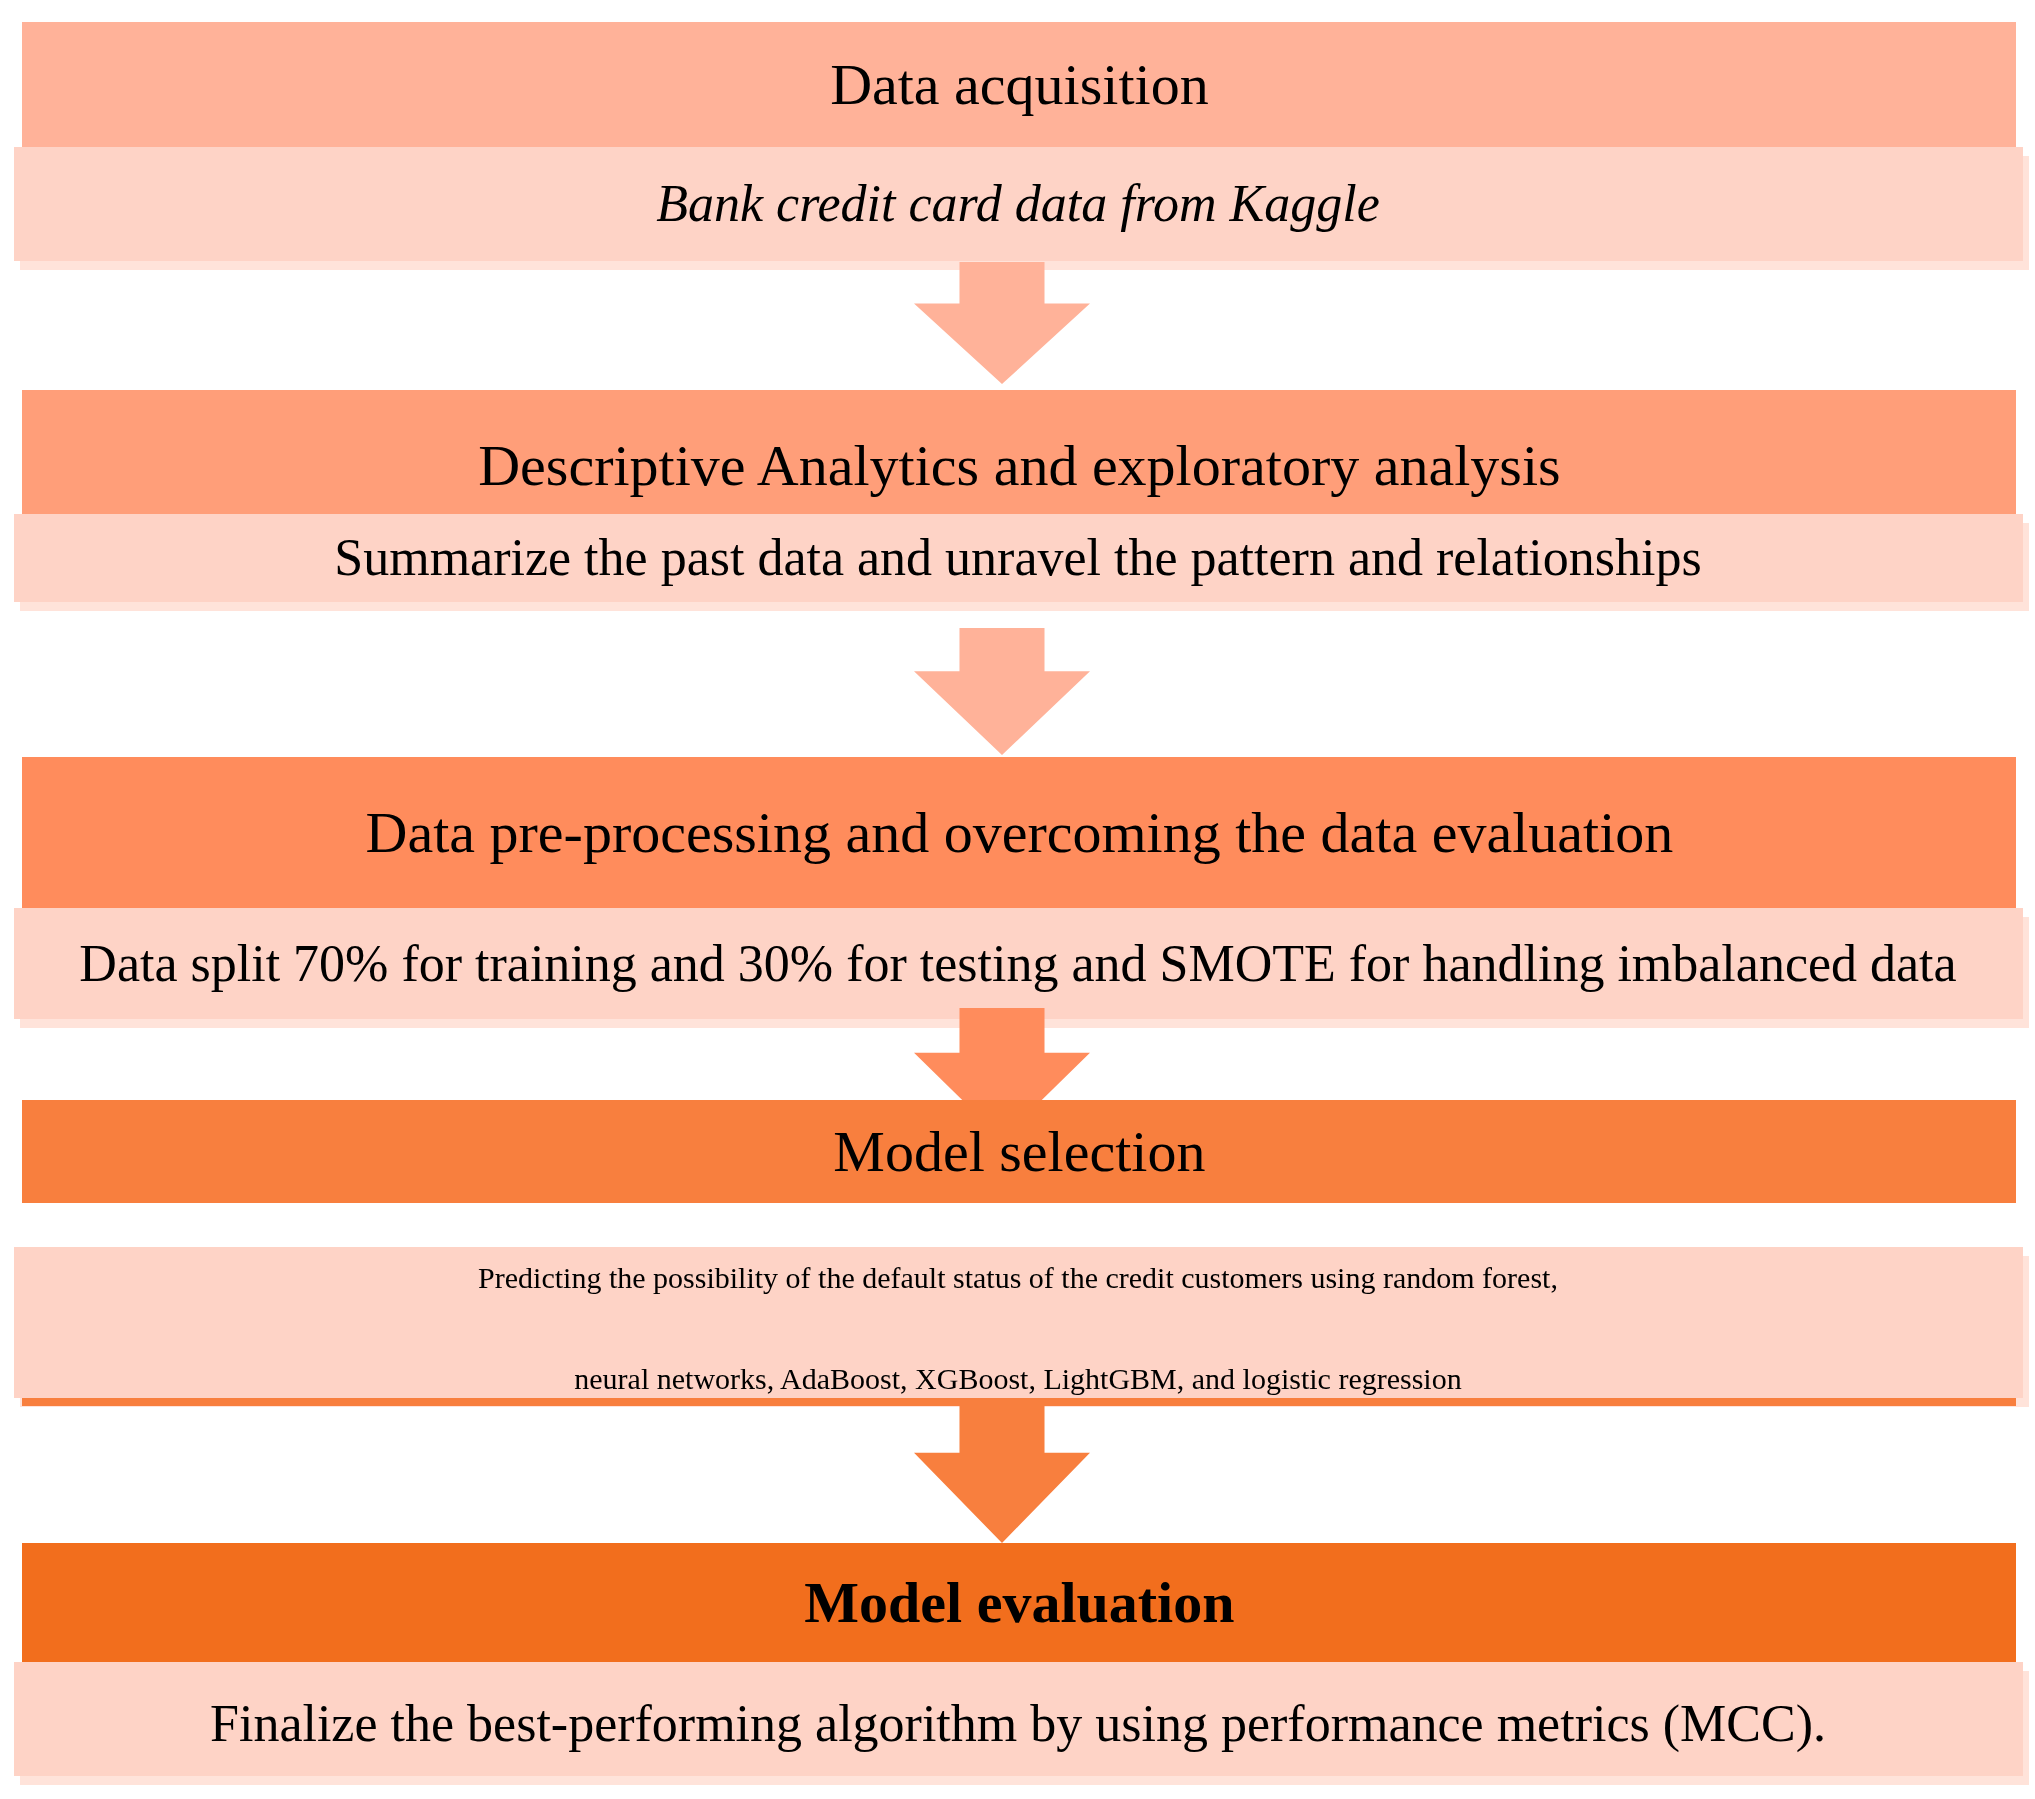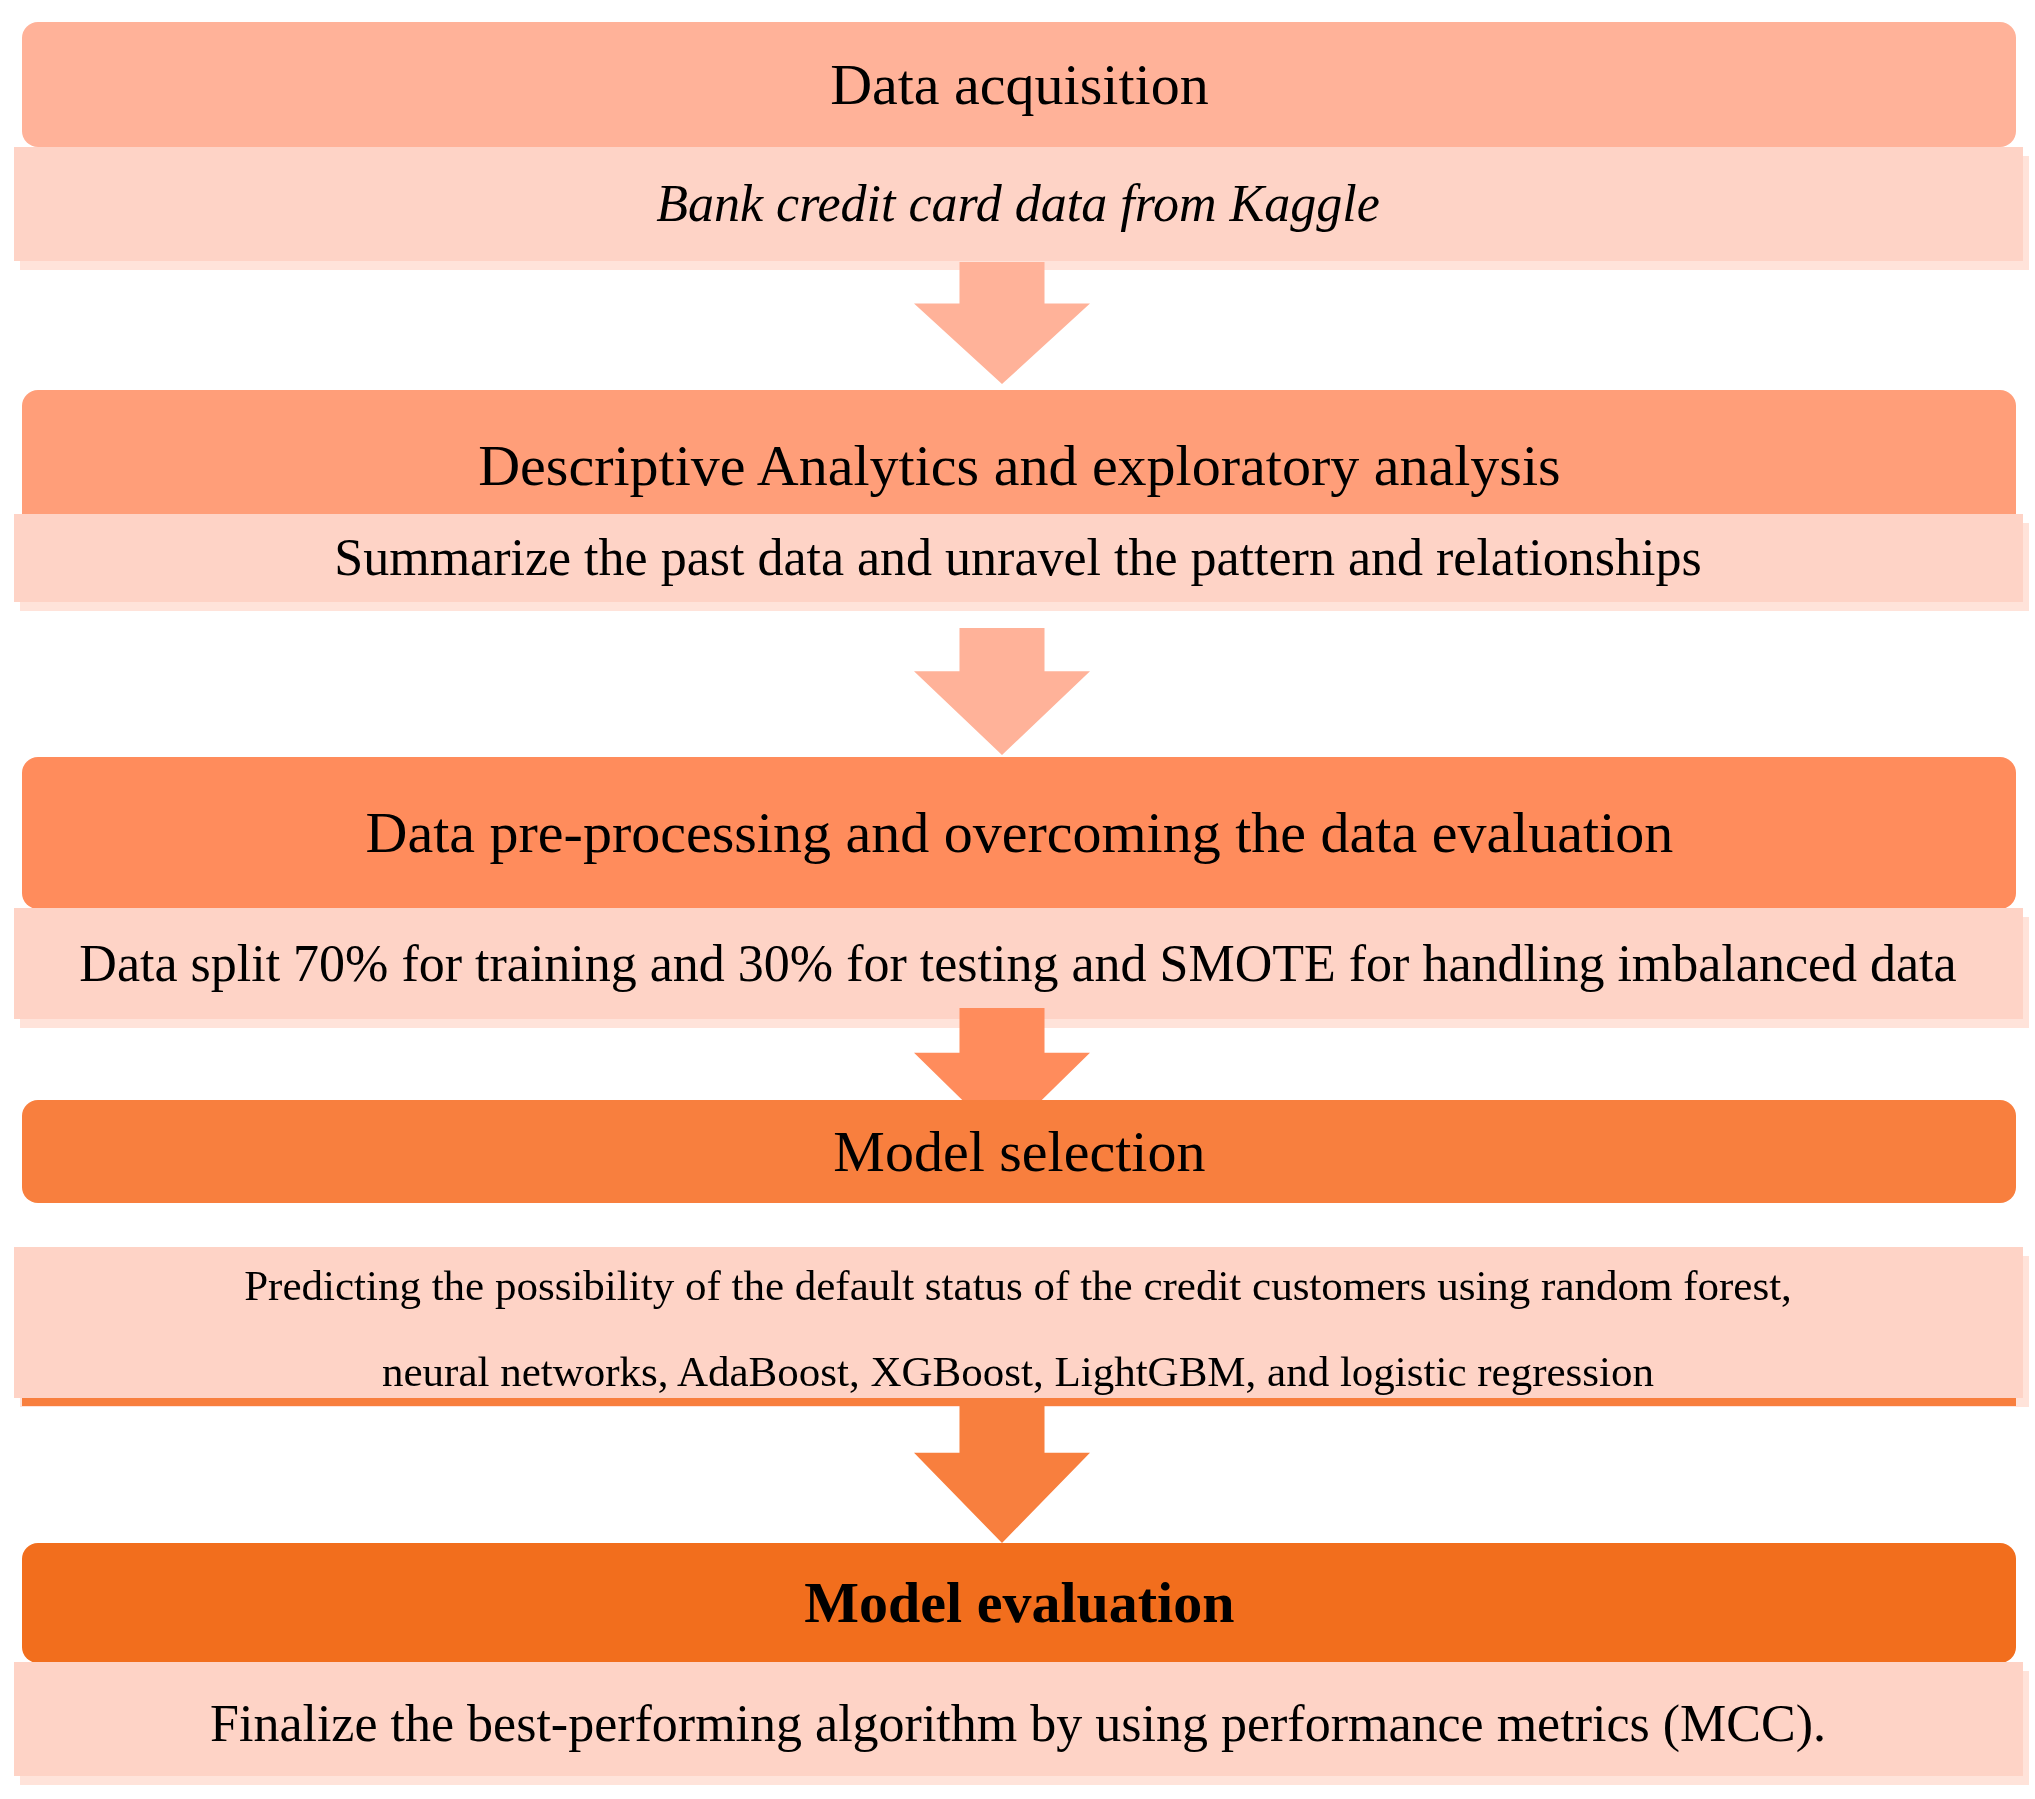--- a/index.html
+++ b/index.html
@@ -9,33 +9,32 @@
     background:var(--canvas,#ffffff);
     color:var(--text,#000000);
     font-family:"Liberation Serif","DejaVu Serif",serif;
     overflow:hidden;
   }
   
   .bar{
     position:absolute;left:22.4px;width:1994px;
     display:flex;align-items:center;justify-content:center;
     box-sizing:border-box;
-    border-radius:16px;
   }
   .title{font-size:58px;line-height:1.1;white-space:nowrap;}
   
   .band{
     position:absolute;left:13.5px;width:2009px;
     background:var(--body,#FED3C6);
     display:flex;align-items:center;justify-content:center;
     box-shadow:6px 9px 0 var(--halo,#FFE3DA);
     box-sizing:border-box;
   }
   .desc{font-size:52px;line-height:1.15;text-align:center;}
-  .desc-sm{font-size:43px;line-height:1.15;text-align:center;}
+  .desc-sm{font-size:30px;line-height:1.15;text-align:center;}
 
   #h1{top:22.4px;height:125px;background:var(--header1);}
   #b1{top:147px;height:114px;font-style:italic;}
   #h2{top:390px;height:152px;background:var(--header2);}
   #b2{top:514px;height:88px;}
   #h3{top:757px;height:152px;background:var(--header3);}
   #b3{top:908px;height:111px;}
   #h4{top:1100px;height:103px;background:var(--header4);}
   #b4{top:1247px;height:151px;flex-direction:column;justify-content:space-between;padding:13.5px 0 1.5px;}
   #s4{position:absolute;left:22.4px;width:1994px;top:1398px;height:7.5px;background:var(--header4);}

